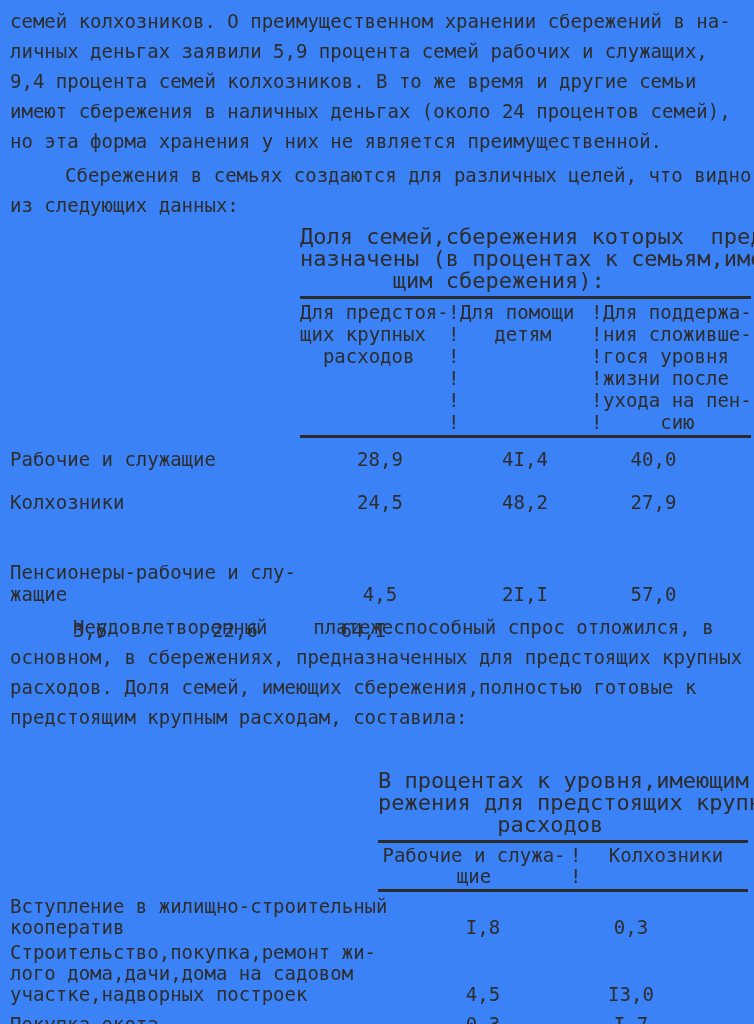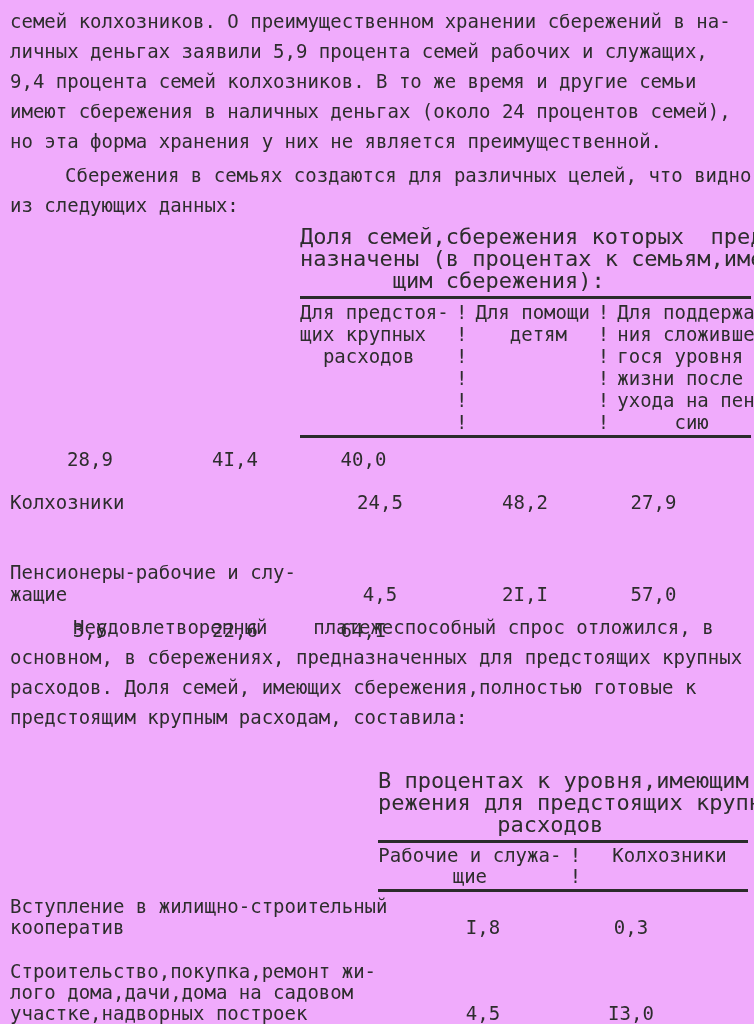--- a/index.html
+++ b/index.html
@@ -1,36 +1,36 @@
 <!DOCTYPE html>
 <html lang="ru"><head>
 <meta charset="utf-8">
 <style>
   html,body{margin:0;padding:0;background:#e8e8e6;}
   .page{
     position:relative;
     width:754px;height:1024px;
-    background:#f0abfc;
+    background:#3b82f6;
     font-family:"DejaVu Sans Mono", monospace;
     color:#2d2d2d;
     overflow:hidden;
   }
   .pre{white-space:pre;}
   .para{
     position:absolute;left:10px;width:740px;
     font-size:19px;line-height:30px;white-space:pre;
   }
   .indent1{text-indent:55px;}
   .indent2{text-indent:63px;}
 
   
   .tbl{position:absolute;left:10px;}
   .thead{box-sizing:border-box;}
   .rule{border-top:3px solid #2b2b2b;height:0;margin:2px 0;}
-  .cols{display:flex;align-items:flex-start;gap:8px;}
+  .cols{display:flex;align-items:flex-start;}
   .cell{font-size:19px;line-height:22px;}
   .sep{font-size:19px;line-height:22px;color:#2d2d2d;}
   .caption{font-size:22px;line-height:22px;padding-bottom:2px;}
   .tbody{width:741px;}
   .trow{display:flex;align-items:flex-end;}
   .rlabel{font-size:19px;line-height:22px;}
   .val{font-size:19px;line-height:22px;text-align:center;box-sizing:border-box;}
 
   
   .t1{top:226px;width:741px;}
@@ -53,21 +53,21 @@
   .t2 .thead{margin-left:368px;width:370px;}
   .t2 .cell,.t2 .sep{line-height:21px;}
   .t2 .c1{width:192px;text-align:center;}
   .t2 .sepcol{width:14px;}
   .t2 .c2{width:164px;text-align:center;}
   .t2 .rlabel{width:368px;line-height:21px;}
   .t2 .val{line-height:21px;}
   .t2 .v1{width:192px;padding-left:18px;}
   .t2 .v2{width:164px;padding-right:42px;}
   .t2 .tbody{margin-top:4px;}
-  .t2 .r1{margin-bottom:23px;}
+  .t2 .r1{margin-bottom:4px;}
   .t2 .r2{margin-bottom:9px;}
 </style>
 </head>
 <body>
 
 <div class="page">
 
   <div class="para" style="top:6px">семей колхозников. О преимущественном хранении сбережений в на-
 личных деньгах заявили 5,9 процента семей рабочих и служащих,
 9,4 процента семей колхозников. В то же время и другие семьи
@@ -105,20 +105,21 @@
 ния сложивше-
 гося уровня
 жизни после
 ухода на пен-
      сию</div>
       </div>
       <div class="rule"></div>
     </div>
     <div class="tbody">
       <div class="trow r1">
+        <div class="rlabel pre">Рабочие и служащие</div>
         <div class="val v1">28,9</div>
         <div class="val v2">4I,4</div>
         <div class="val v3">40,0</div>
       </div>
       <div class="trow r2">
         <div class="rlabel pre">Колхозники</div>
         <div class="val v1">24,5</div>
         <div class="val v2">48,2</div>
         <div class="val v3">27,9</div>
       </div>

